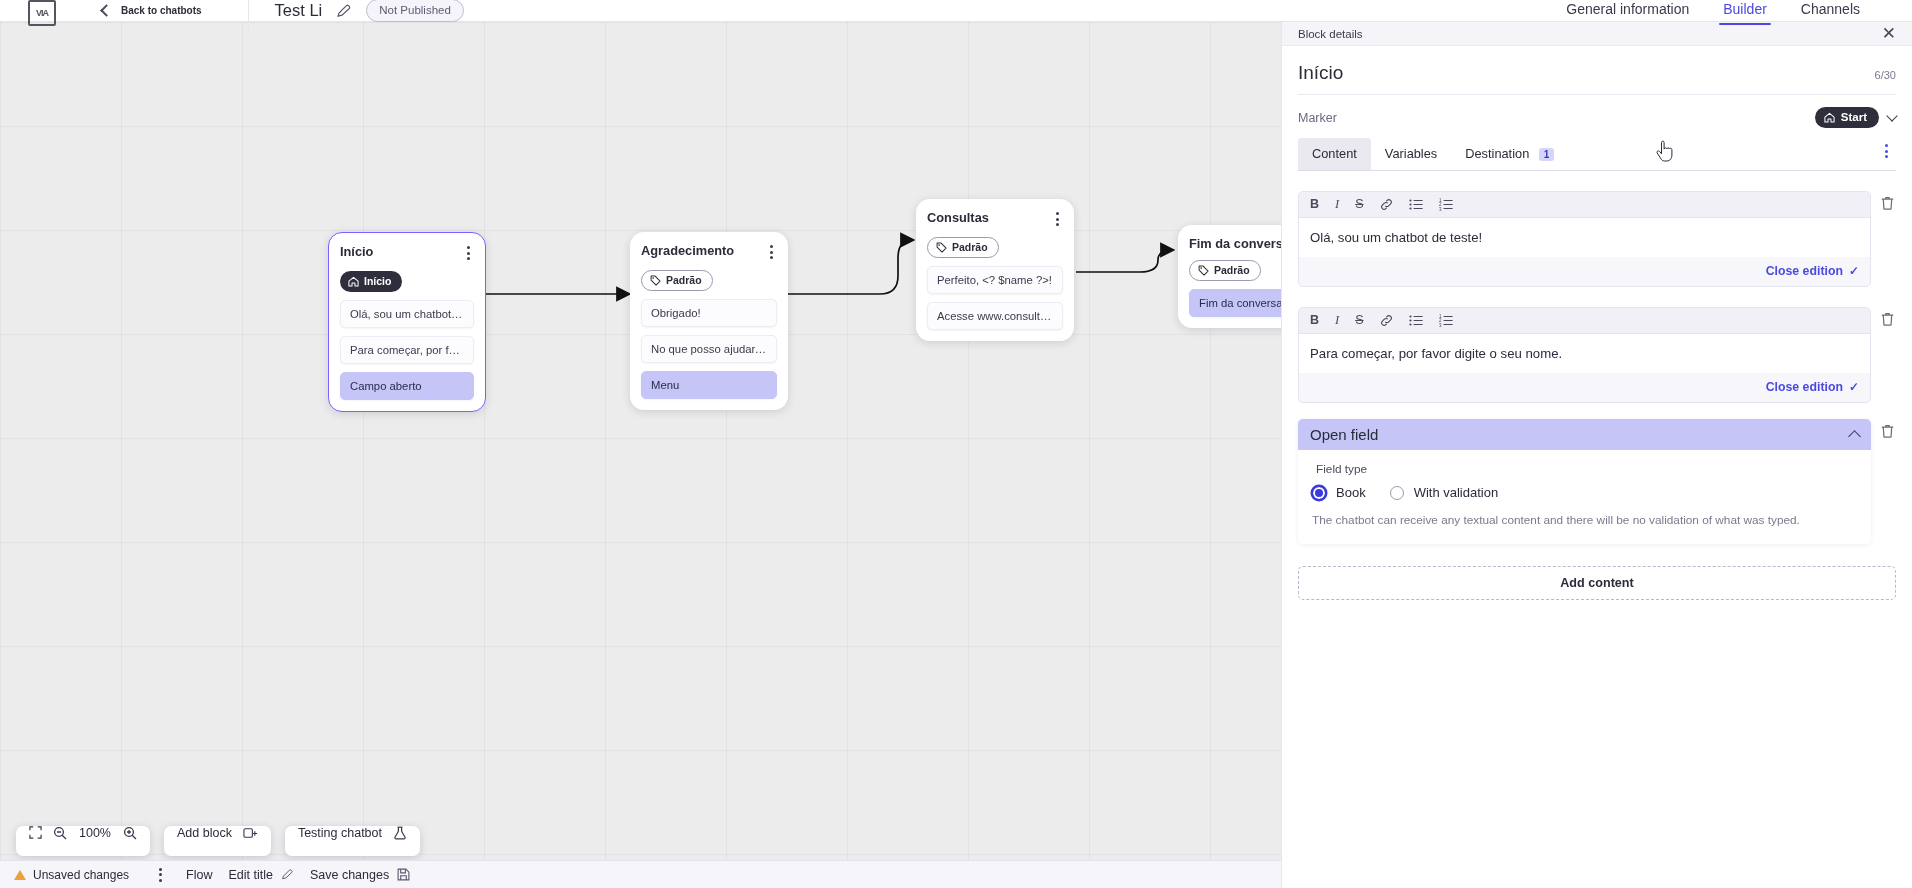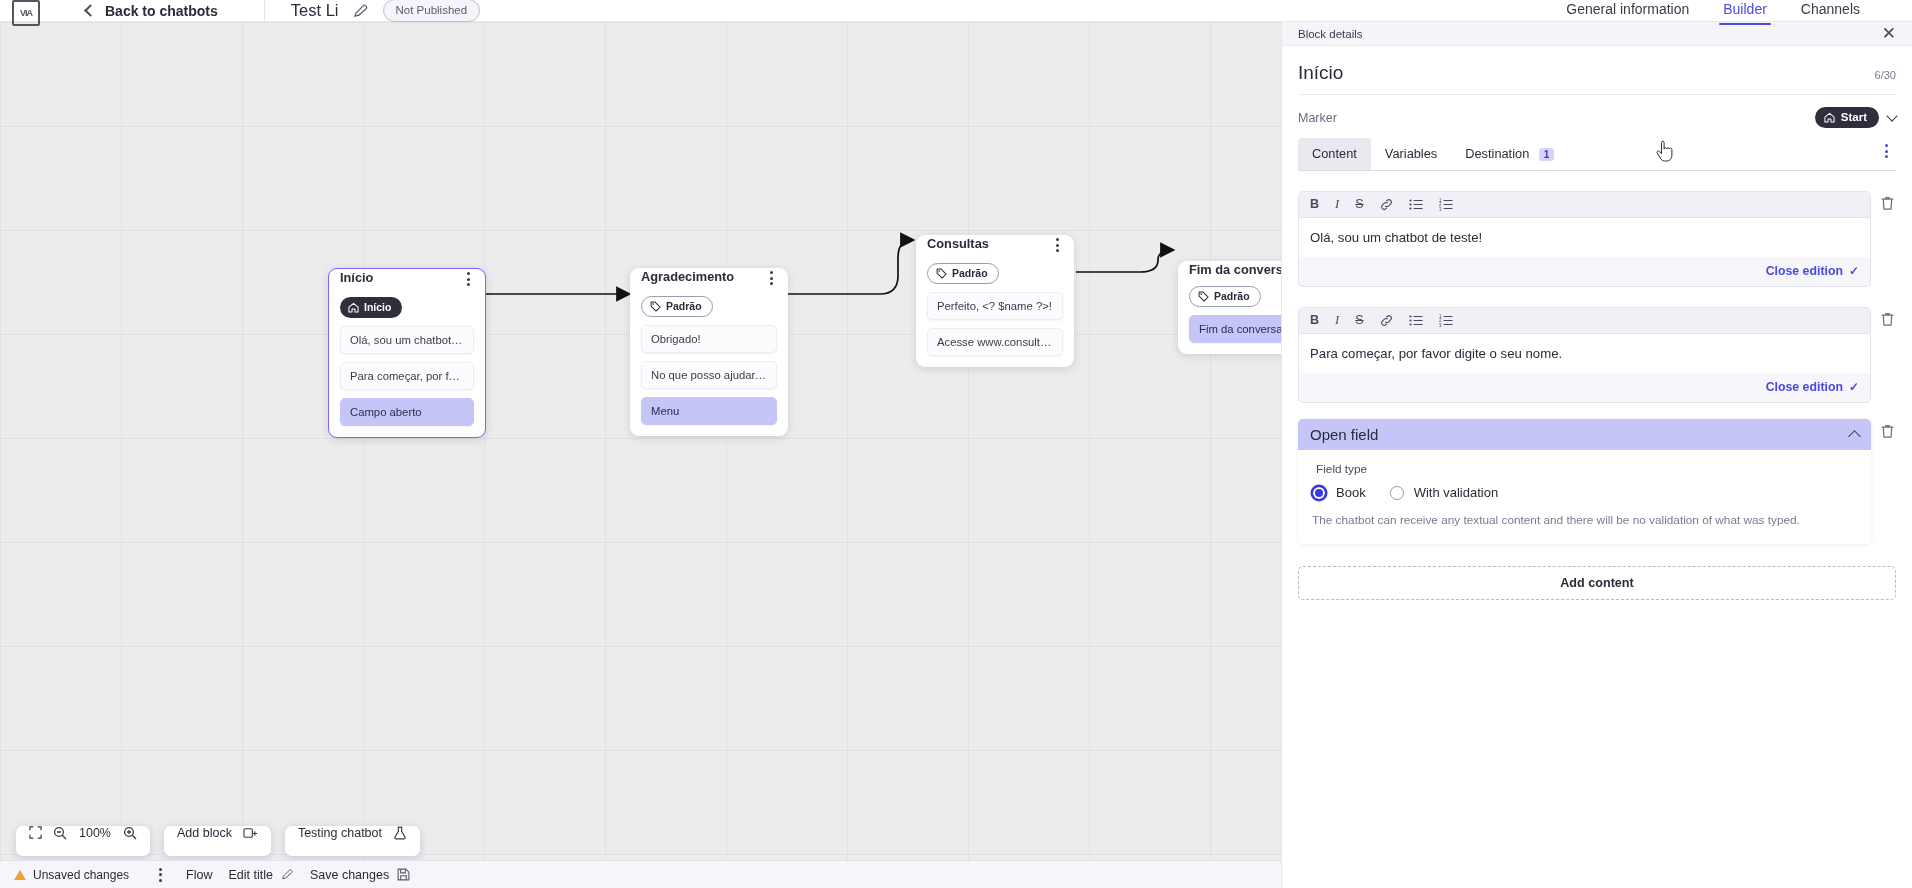--- a/index.html
+++ b/index.html
@@ -12,34 +12,34 @@
   }
   #app { position: relative; width: 1912px; height: 888px; }
 
   
   .topbar {
     position: absolute; top: 0; left: 0; width: 1912px; height: 22px;
     background: #ffffff; border-bottom: 1px solid #e6e6ee;
     display: flex; align-items: center; z-index: 40;
   }
   .logo-box {
-    width: 28px; height: 26px; margin-left: 12px; margin-top: 4px;
+    width: 28px; height: 26px; margin-left: 28px; margin-top: 4px;
     border: 2px solid #55555f; border-radius: 2px;
     display: flex; align-items: center; justify-content: center;
     font-size: 9px; font-weight: bold; letter-spacing: -1px; color: #55555f;
     overflow: hidden;
   }
   .back-wrap {
     display: flex; align-items: center; gap: 10px; margin-left: 46px;
   }
   .chev-left {
     width: 9px; height: 9px; border-left: 2px solid #4a4a58; border-bottom: 2px solid #4a4a58;
     transform: rotate(45deg); display: inline-block;
   }
-  .back-text { font-size: 14px; font-weight: 700; color: #2b2b3a; }
+  .back-text { font-size: 10px; font-weight: 700; color: #2b2b3a; }
   .hdr-sep { width: 1px; height: 38px; background: #e6e6ee; margin-left: 46px; }
   .title-wrap { display: flex; align-items: center; gap: 14px; margin-left: 26px; }
   .bot-title { font-size: 16.5px; color: #2b2b3a; font-weight: 400; }
   .pencil-ico { width: 16px; height: 16px; display:inline-block; }
   .pill-np {
     border: 1px solid #bdbdd0; border-radius: 999px; padding: 4px 12px 5px;
     font-size: 11.5px; color: #5c5c72; background: #f4f4fa;
   }
   .tabs-top {
     position: absolute; right: 0; top: 0; height: 22px;
@@ -58,23 +58,23 @@
     background:
       repeating-linear-gradient(to right, rgba(0,0,0,0.045) 0 1px, transparent 1px 121px),
       repeating-linear-gradient(to bottom, rgba(0,0,0,0.045) 0 1px, transparent 1px 104px),
       #ececed;
     overflow: hidden;
   }
   .edge-svg { position: absolute; inset: 0; width: 1281px; height: 866px; pointer-events: none; }
 
   
   .block {
-    position: absolute; background: #ffffff; border-radius: 9px;
+    position: absolute; background: #ffffff; border-radius: 14px;
     box-shadow: 0 2px 9px rgba(40,40,70,0.15);
-    padding: 1px 11px 11px; z-index: 5; margin-top: 36px;
+    padding: 11px 11px 11px; z-index: 5;
   }
   .block.selected { border: 1.6px solid #7b61ff; }
   .blk-head { display: flex; align-items: flex-start; justify-content: space-between; }
   .blk-title { font-size: 12.8px; font-weight: 600; color: #2b2b3a; }
   .kebab { display: flex; flex-direction: column; gap: 2.5px; align-items: center; cursor: pointer; padding: 2px 4px; }
   .kebab i { width: 3px; height: 3px; border-radius: 50%; background: #3a3a4d; display: block; }
   .tag-start {
     margin-top: 9px; display: inline-flex; align-items: center; gap: 5px;
     background: #2e2e3c; color: #ffffff; border-radius: 999px;
     padding: 4px 11px 5px 8px; font-size: 10.5px; font-weight: 600;

